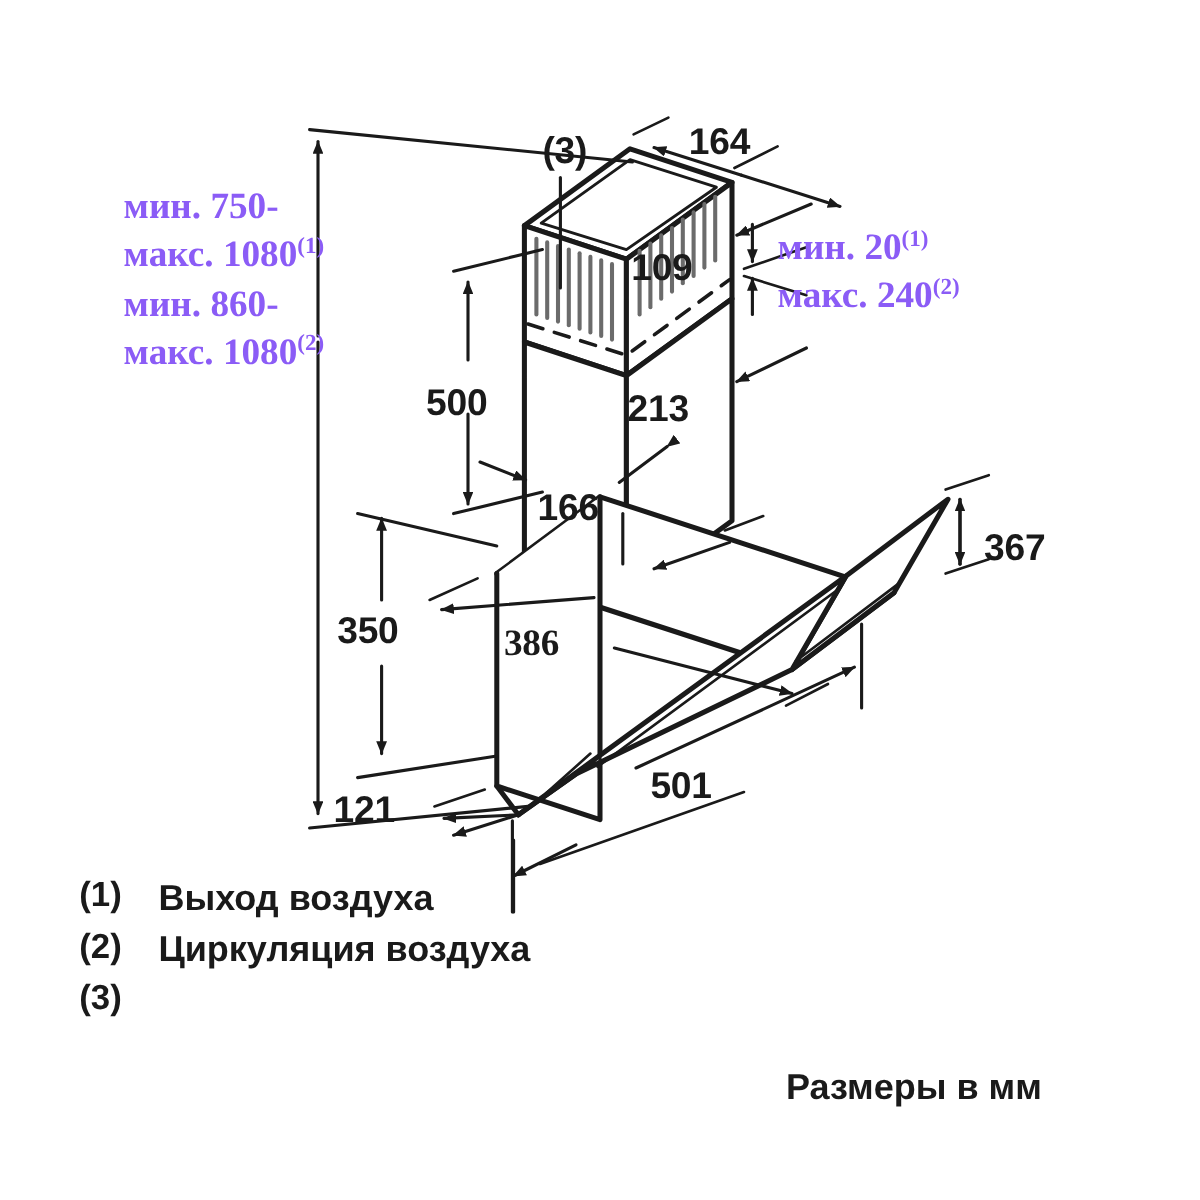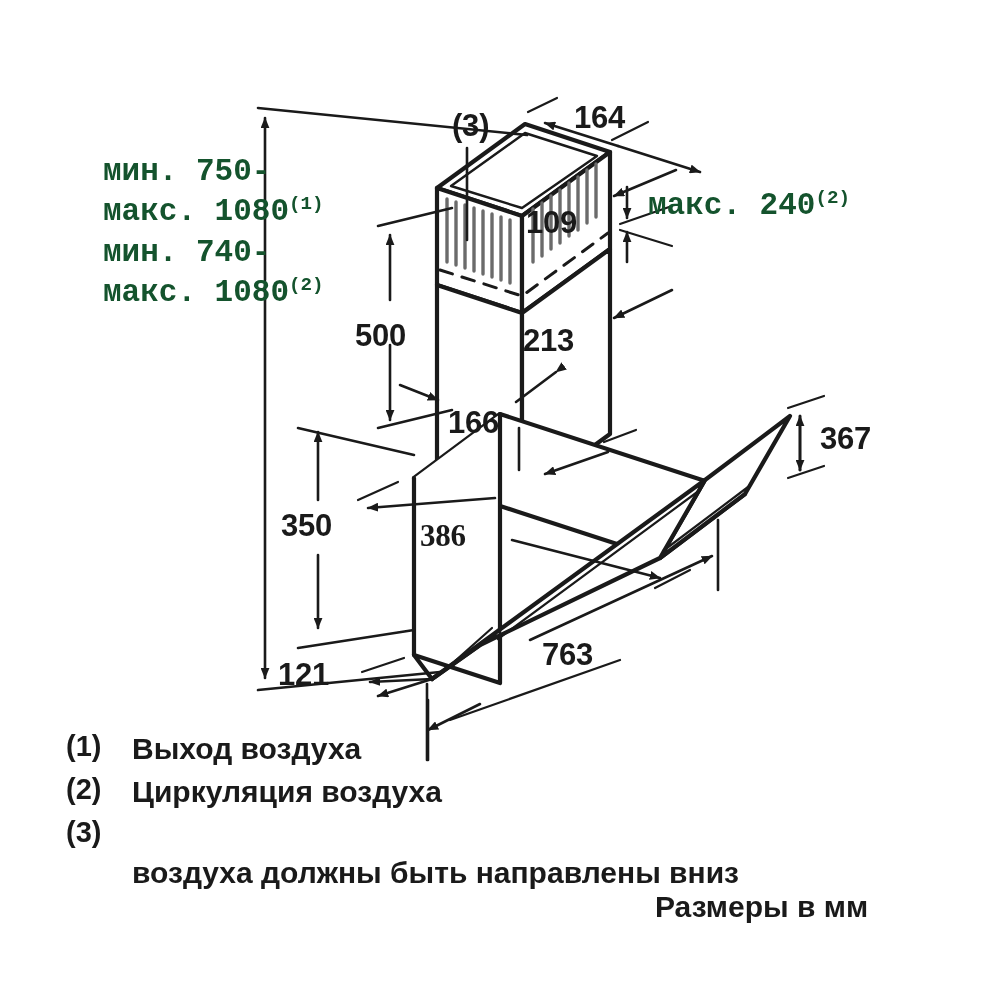--- a/index.html
+++ b/index.html
@@ -37,25 +37,25 @@
     line-height: 1.18;
     letter-spacing: -0.2px;
   }
   .sup {
     font-size: 0.62em;
     vertical-align: super;
     font-weight: 700;
   }
   .bigblock {
     position: absolute;
-    font-family: Liberation Mono, monospace;
+    font-family: Liberation Serif, serif;
     font-size: 31px;
     font-weight: 700;
     line-height: 1.30;
-    color: #14532d;
+    color: #8b5cf6;
     white-space: nowrap;
   }
   .legend {
     position: absolute;
     font-family: "Liberation Sans", "DejaVu Sans", sans-serif;
     color: #1a1a1a;
   }
   .legend-row {
     display: flex;
     align-items: flex-start;
@@ -257,64 +257,64 @@
 
     </g>
   </svg>
 
   <div class="bigblock" style="left:103px; top:152px;">
     <div>
       <span>мин. 750-</span><br>
       <span>макс. 1080</span><span class="sup">(1)</span>
     </div>
     <div>
-      <span>мин. 740-</span><br>
+      <span>мин. 860-</span><br>
       <span>макс. 1080</span><span class="sup">(2)</span>
     </div>
   </div>
 
   <div class="dimtext" style="left:452px; top:108px; font-weight:600;">(3)</div>
 
   <div class="dimtext" style="left:574px; top:100px;">164</div>
 
   <div class="dimtext" style="left:526px; top:205px;">109</div>
 
   <div class="bigblock" style="left:648px; top:186px;">
+    <div><span>мин. 20</span><span class="sup">(1)</span></div>
     <div><span>макс. 240</span><span class="sup">(2)</span></div>
   </div>
 
   <div class="dimtext" style="left:355px; top:318px;">500</div>
 
   <div class="dimtext" style="left:523px; top:323px;">213</div>
 
   <div class="dimtext" style="left:448px; top:405px;">166</div>
 
-  <div class="dimtext" style="left:820px; top:421px;">367</div>
+  <div class="dimtext" style="left:820px; top:439px;">367</div>
 
   <div class="dimtext" style="left:281px; top:508px;">350</div>
 
   <div class="dimtext" style="left:420px; top:518px;font-family:Liberation Serif, serif;">386</div>
 
-  <div class="dimtext" style="left:542px; top:637px;">763</div>
+  <div class="dimtext" style="left:542px; top:637px;">501</div>
 
   <div class="dimtext" style="left:278px; top:657px;">121</div>
 
   <div class="legend" style="left:66px; top:730px; width:830px;">
     <div class="legend-row">
       <div class="legend-mark">(1)</div>
       <div class="legend-label">Выход воздуха</div>
     </div>
     <div class="legend-row">
       <div class="legend-mark">(2)</div>
       <div class="legend-label">Циркуляция воздуха</div>
     </div>
     <div class="legend-row">
       <div class="legend-mark">(3)</div>
       <div class="legend-label">
         <br>
-        <span>воздуха должны быть направлены вниз</span>
       </div>
     </div>
   </div>
 
   <div class="units" style="left:655px; top:890px;">Размеры в мм</div>
 
 </div>
 
 </body></html>

